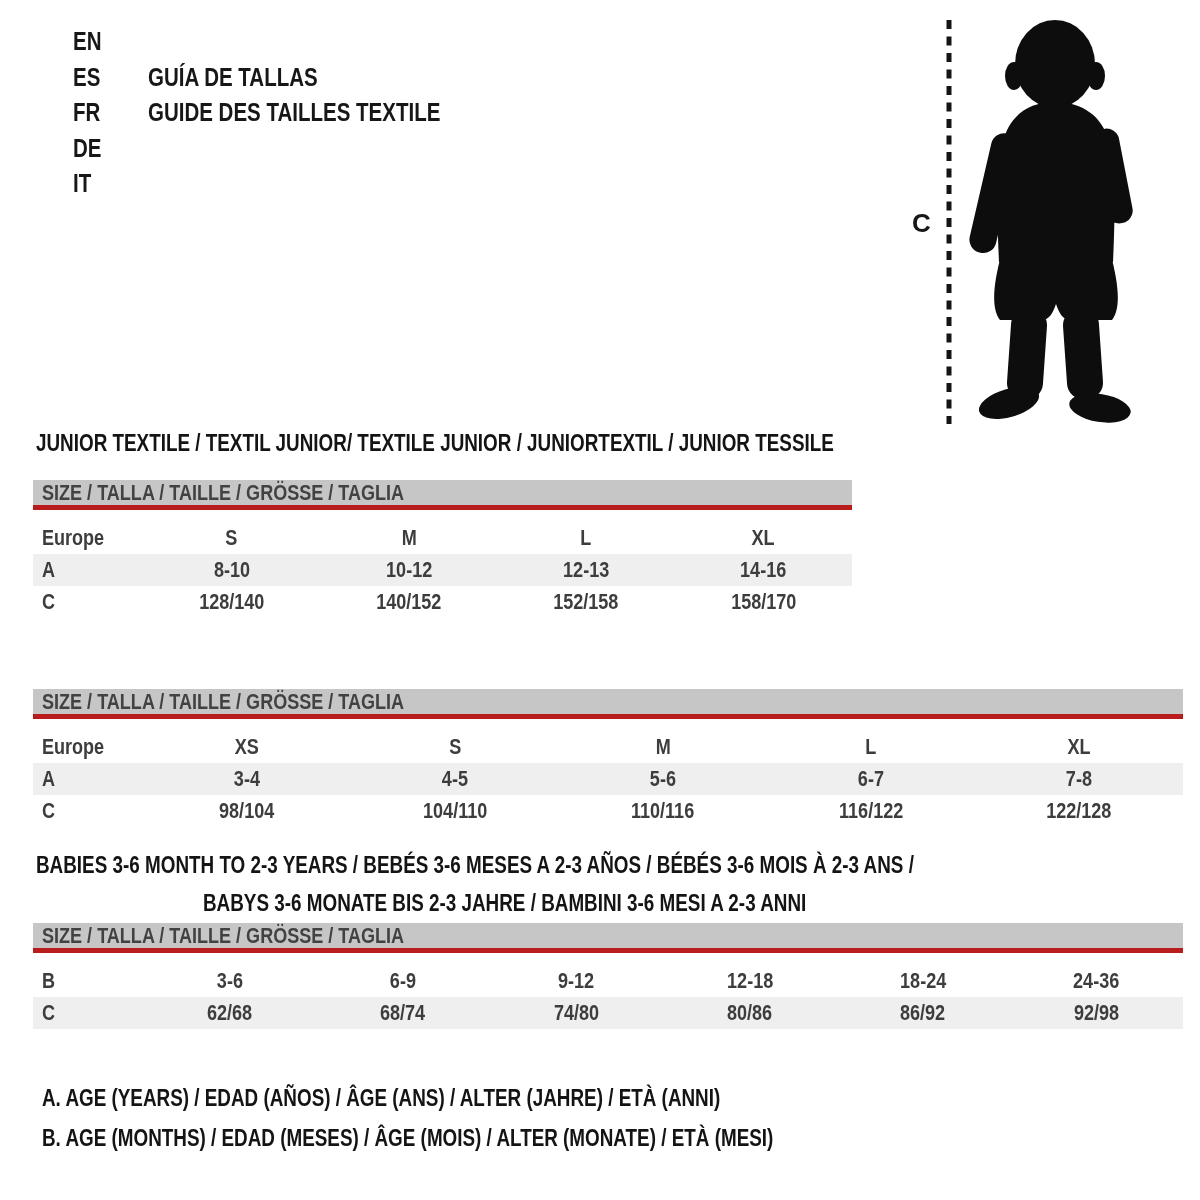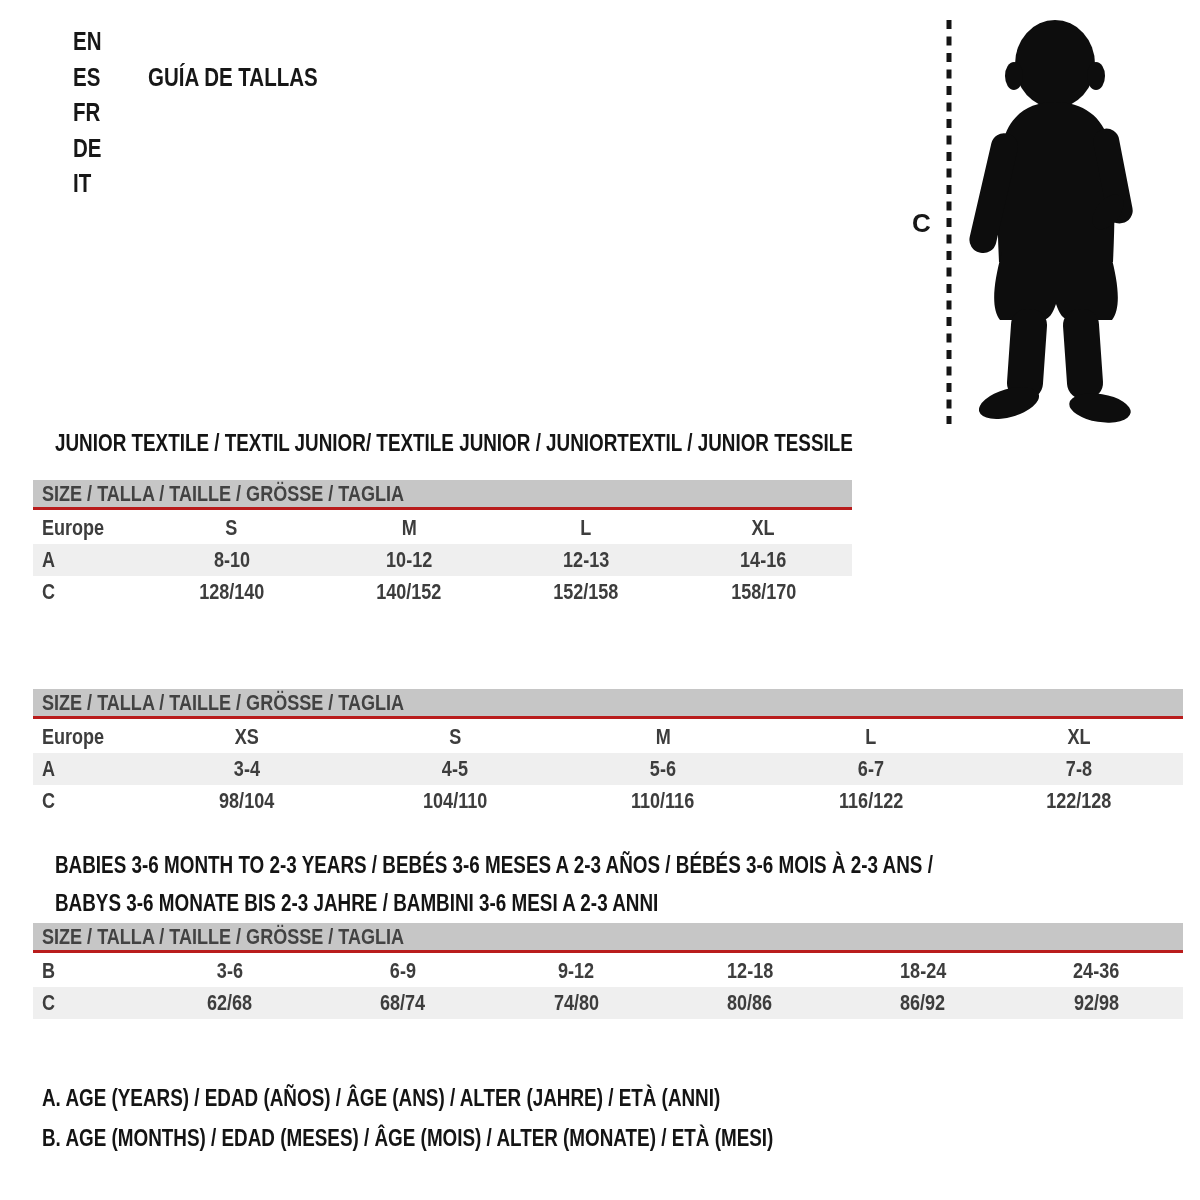--- a/index.html
+++ b/index.html
@@ -18,34 +18,34 @@
   .lang-code { width:75px; flex:0 0 75px; }
 
   
   .figure { position:absolute; left:900px; top:12px; width:260px; height:425px; }
   .measure-label { position:absolute; left:12px; top:196px; font-size:26px; font-weight:bold; color:#171717; }
   .dashline { position:absolute; left:44px; top:8px; }
   .baby { position:absolute; left:62px; top:2px; }
   .baby * { fill:#0d0d0d; }
 
   
-  .sec-title { position:absolute; left:55px; font-size:23px; font-weight:bold; color:#141414; white-space:nowrap; }
+  .sec-title { position:absolute; left:36px; font-size:23px; font-weight:bold; color:#141414; white-space:nowrap;text-align:center; }
   .sec-title .subp { font-size:14px; vertical-align:-4px; }
   .two-line { line-height:38px; }
 
   
   .table { position:absolute; left:33px; }
   .t1 { width:819px; }
   .t2, .t3 { width:1150px; }
   .band {
-    height:30px; background:#c6c6c6; border-bottom:3px solid #b91c1c;
+    height:30px; background:#c6c6c6; border-bottom:5px solid #b91c1c;
     display:flex; align-items:center; padding-left:9px;
     font-size:22px; font-weight:bold; color:#424242;
   }
-  .rows { margin-top:2px; }
+  .rows { margin-top:12px; }
   .trow { display:flex; align-items:center; height:32px; font-size:22px; font-weight:bold; color:#3d3d3d; }
   .trow.shaded { background:#efefef; }
   .tcell { flex:1; text-align:center; }
   .tcell.label { flex:0 0 110px; text-align:left; padding-left:9px; }
 
   
   .legend { position:absolute; left:42px; top:1078px; }
   .legend-line { height:40px; display:flex; align-items:center; font-size:23px; font-weight:bold; color:#141414; }
 </style>
 </head>
@@ -56,20 +56,21 @@
   <div class="lang-block">
     <div class="lang-row">
       <span class="lang-code"><span class="cond">EN</span></span>
     </div>
     <div class="lang-row">
       <span class="lang-code"><span class="cond">ES</span></span>
       <span><span class="cond">GUÍA DE TALLAS</span></span>
     </div>
     <div class="lang-row">
       <span class="lang-code"><span class="cond">FR</span></span>
+      <span><span class="cond">GUIDE DES TAILLES TEXTILE</span></span>
     </div>
     <div class="lang-row">
       <span class="lang-code"><span class="cond">DE</span></span>
     </div>
     <div class="lang-row">
       <span class="lang-code"><span class="cond">IT</span></span>
     </div>
   </div>
 
   <div class="figure">

